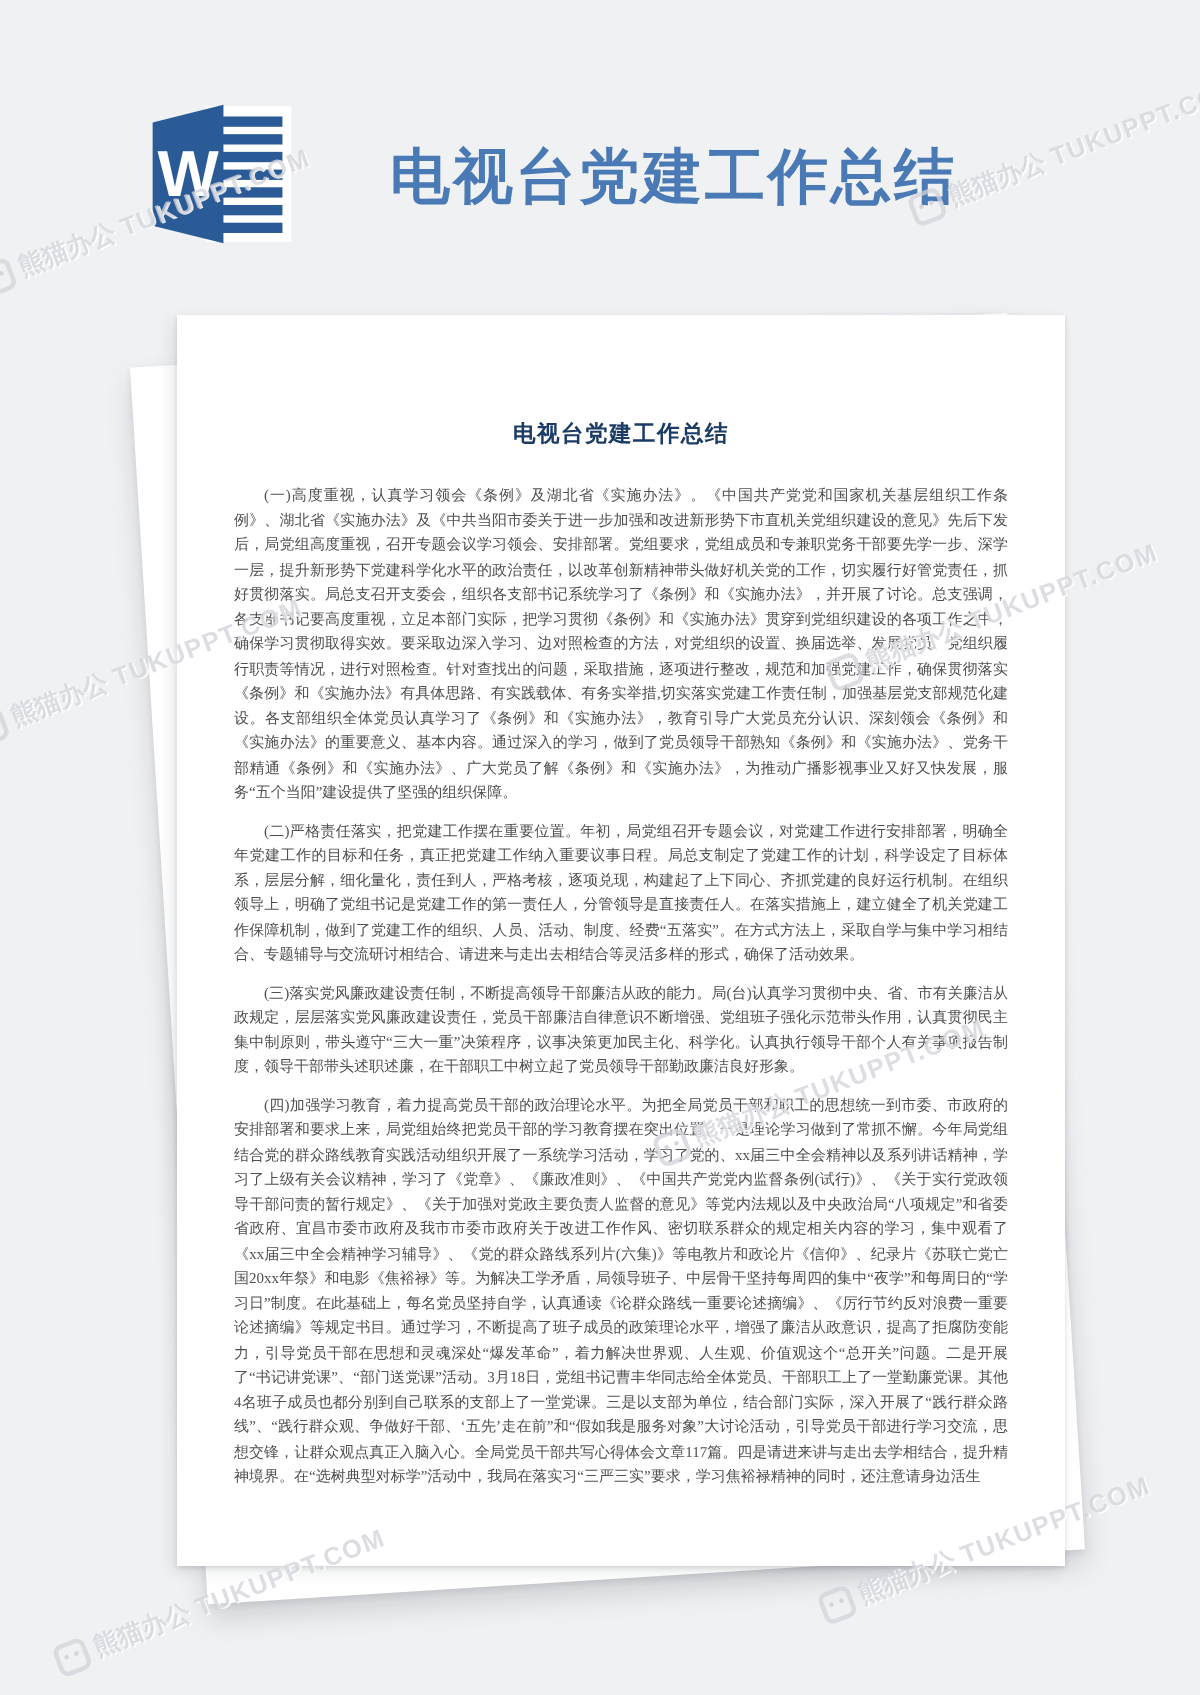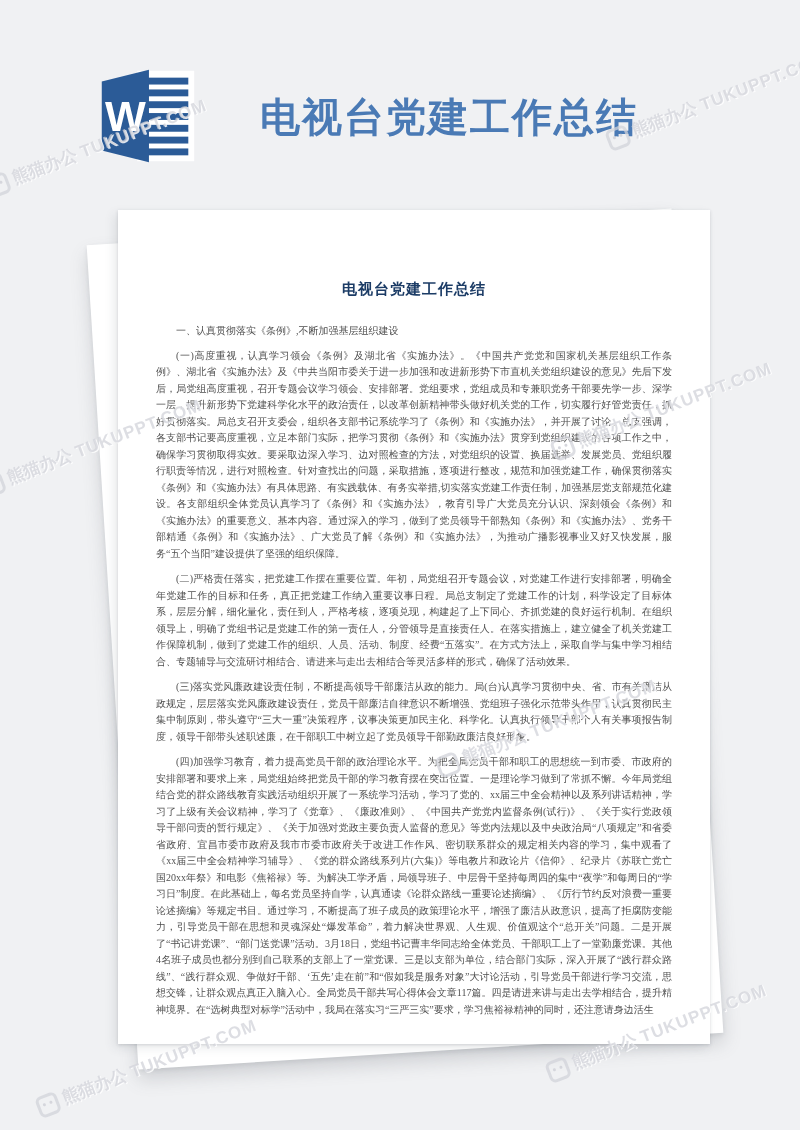--- a/index.html
+++ b/index.html
@@ -74,21 +74,20 @@
 </head>
 <body>
 
 <div class="stage">
 
   <div class="page-back"></div>
 
   <div class="page-front">
     <div class="doc-title">电视台党建工作总结</div>
     <div class="doc-body">
-      <div class="doc-heading">一、认真贯彻落实《条例》,不断加强基层组织建设</div>
       <div>
           <p>(一)高度重视，认真学习领会《条例》及湖北省《实施办法》。《中国共产党党和国家机关基层组织工作条例》、湖北省《实施办法》及《中共当阳市委关于进一步加强和改进新形势下市直机关党组织建设的意见》先后下发后，局党组高度重视，召开专题会议学习领会、安排部署。党组要求，党组成员和专兼职党务干部要先学一步、深学一层，提升新形势下党建科学化水平的政治责任，以改革创新精神带头做好机关党的工作，切实履行好管党责任，抓好贯彻落实。局总支召开支委会，组织各支部书记系统学习了《条例》和《实施办法》，并开展了讨论。总支强调，各支部书记要高度重视，立足本部门实际，把学习贯彻《条例》和《实施办法》贯穿到党组织建设的各项工作之中，确保学习贯彻取得实效。要采取边深入学习、边对照检查的方法，对党组织的设置、换届选举、发展党员、党组织履行职责等情况，进行对照检查。针对查找出的问题，采取措施，逐项进行整改，规范和加强党建工作，确保贯彻落实《条例》和《实施办法》有具体思路、有实践载体、有务实举措,切实落实党建工作责任制，加强基层党支部规范化建设。各支部组织全体党员认真学习了《条例》和《实施办法》，教育引导广大党员充分认识、深刻领会《条例》和《实施办法》的重要意义、基本内容。通过深入的学习，做到了党员领导干部熟知《条例》和《实施办法》、党务干部精通《条例》和《实施办法》、广大党员了解《条例》和《实施办法》，为推动广播影视事业又好又快发展，服务“五个当阳”建设提供了坚强的组织保障。</p>
           <p>(二)严格责任落实，把党建工作摆在重要位置。年初，局党组召开专题会议，对党建工作进行安排部署，明确全年党建工作的目标和任务，真正把党建工作纳入重要议事日程。局总支制定了党建工作的计划，科学设定了目标体系，层层分解，细化量化，责任到人，严格考核，逐项兑现，构建起了上下同心、齐抓党建的良好运行机制。在组织领导上，明确了党组书记是党建工作的第一责任人，分管领导是直接责任人。在落实措施上，建立健全了机关党建工作保障机制，做到了党建工作的组织、人员、活动、制度、经费“五落实”。在方式方法上，采取自学与集中学习相结合、专题辅导与交流研讨相结合、请进来与走出去相结合等灵活多样的形式，确保了活动效果。</p>
           <p>(三)落实党风廉政建设责任制，不断提高领导干部廉洁从政的能力。局(台)认真学习贯彻中央、省、市有关廉洁从政规定，层层落实党风廉政建设责任，党员干部廉洁自律意识不断增强、党组班子强化示范带头作用，认真贯彻民主集中制原则，带头遵守“三大一重”决策程序，议事决策更加民主化、科学化。认真执行领导干部个人有关事项报告制度，领导干部带头述职述廉，在干部职工中树立起了党员领导干部勤政廉洁良好形象。</p>
           <p>(四)加强学习教育，着力提高党员干部的政治理论水平。为把全局党员干部和职工的思想统一到市委、市政府的安排部署和要求上来，局党组始终把党员干部的学习教育摆在突出位置。一是理论学习做到了常抓不懈。今年局党组结合党的群众路线教育实践活动组织开展了一系统学习活动，学习了党的、xx届三中全会精神以及系列讲话精神，学习了上级有关会议精神，学习了《党章》、《廉政准则》、《中国共产党党内监督条例(试行)》、《关于实行党政领导干部问责的暂行规定》、《关于加强对党政主要负责人监督的意见》等党内法规以及中央政治局“八项规定”和省委省政府、宜昌市委市政府及我市市委市政府关于改进工作作风、密切联系群众的规定相关内容的学习，集中观看了《xx届三中全会精神学习辅导》、《党的群众路线系列片(六集)》等电教片和政论片《信仰》、纪录片《苏联亡党亡国20xx年祭》和电影《焦裕禄》等。为解决工学矛盾，局领导班子、中层骨干坚持每周四的集中“夜学”和每周日的“学习日”制度。在此基础上，每名党员坚持自学，认真通读《论群众路线一重要论述摘编》、《厉行节约反对浪费一重要论述摘编》等规定书目。通过学习，不断提高了班子成员的政策理论水平，增强了廉洁从政意识，提高了拒腐防变能力，引导党员干部在思想和灵魂深处“爆发革命”，着力解决世界观、人生观、价值观这个“总开关”问题。二是开展了“书记讲党课”、“部门送党课”活动。3月18日，党组书记曹丰华同志给全体党员、干部职工上了一堂勤廉党课。其他4名班子成员也都分别到自己联系的支部上了一堂党课。三是以支部为单位，结合部门实际，深入开展了“践行群众路线”、“践行群众观、争做好干部、‘五先’走在前”和“假如我是服务对象”大讨论活动，引导党员干部进行学习交流，思想交锋，让群众观点真正入脑入心。全局党员干部共写心得体会文章117篇。四是请进来讲与走出去学相结合，提升精神境界。在“选树典型对标学”活动中，我局在落实习“三严三实”要求，学习焦裕禄精神的同时，还注意请身边活生</p>
         </div>
     </div>
   </div>
 
   <div class="header">

